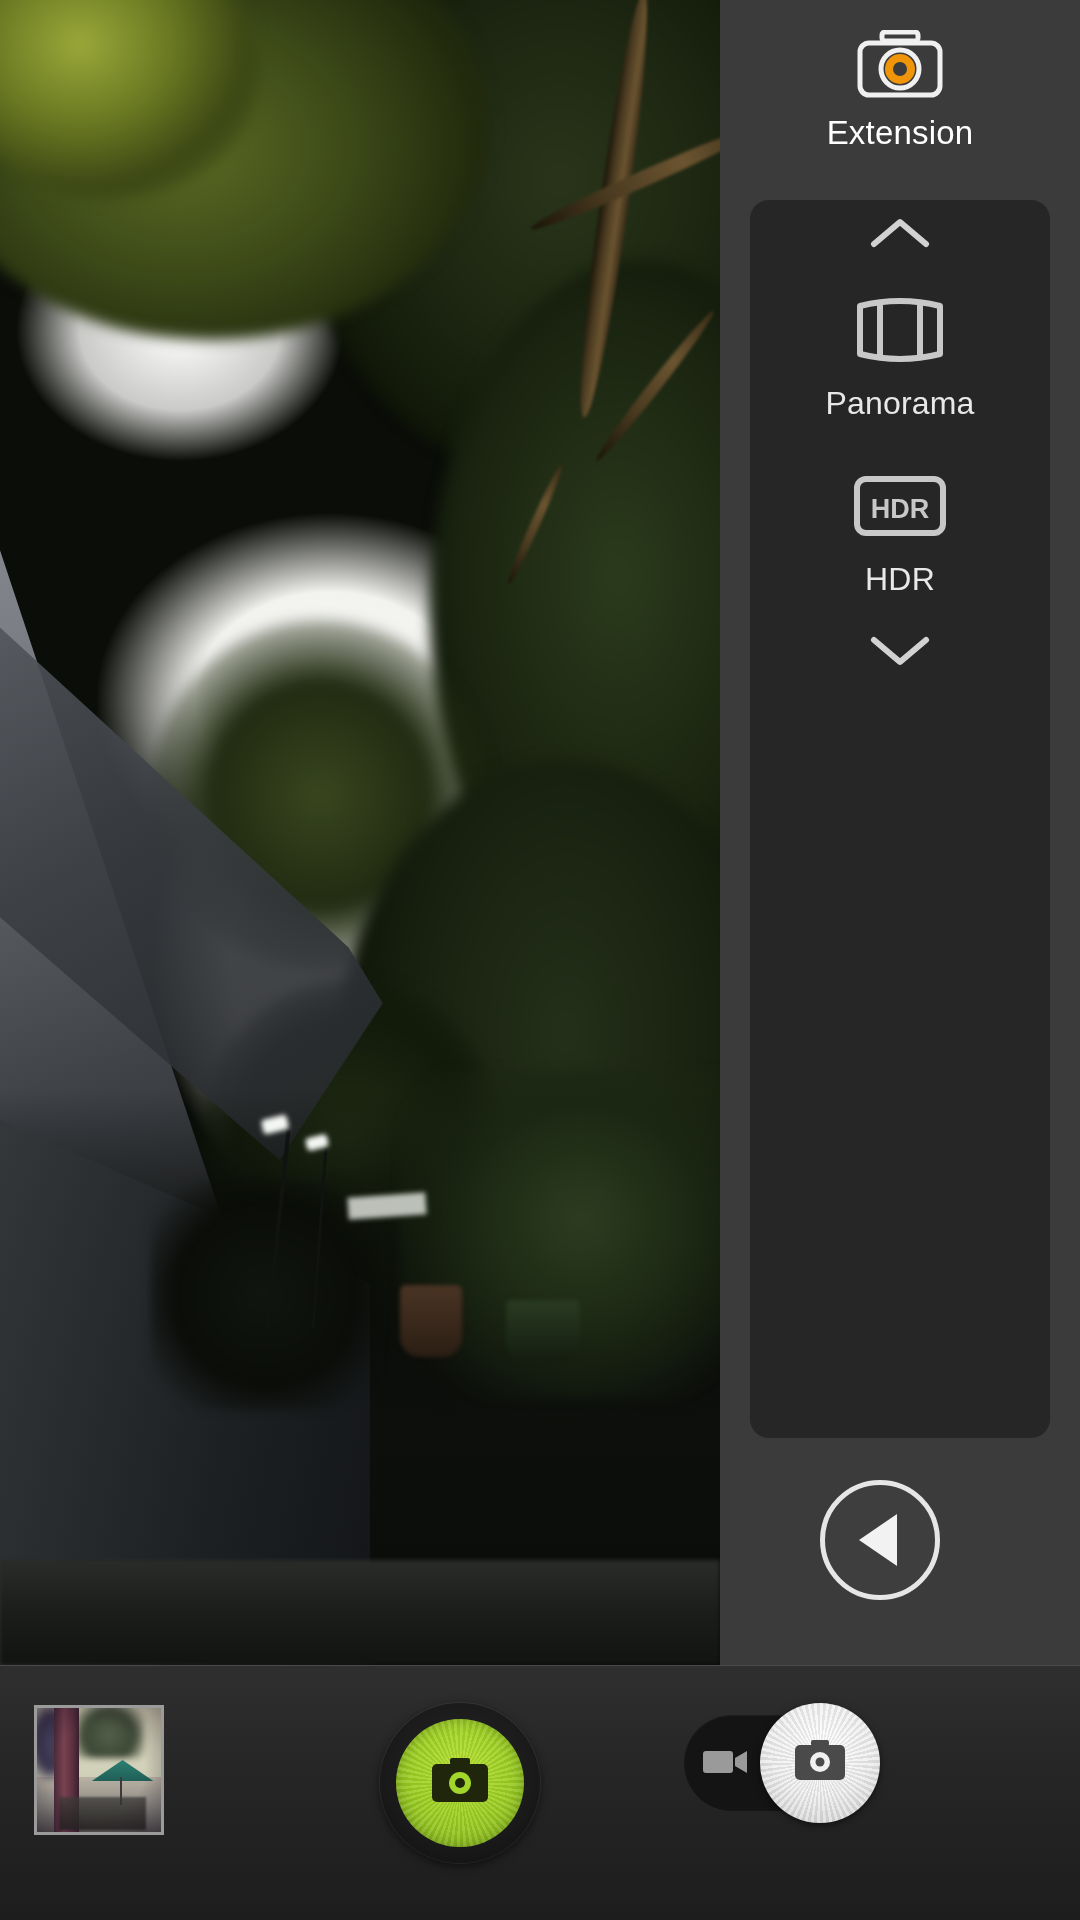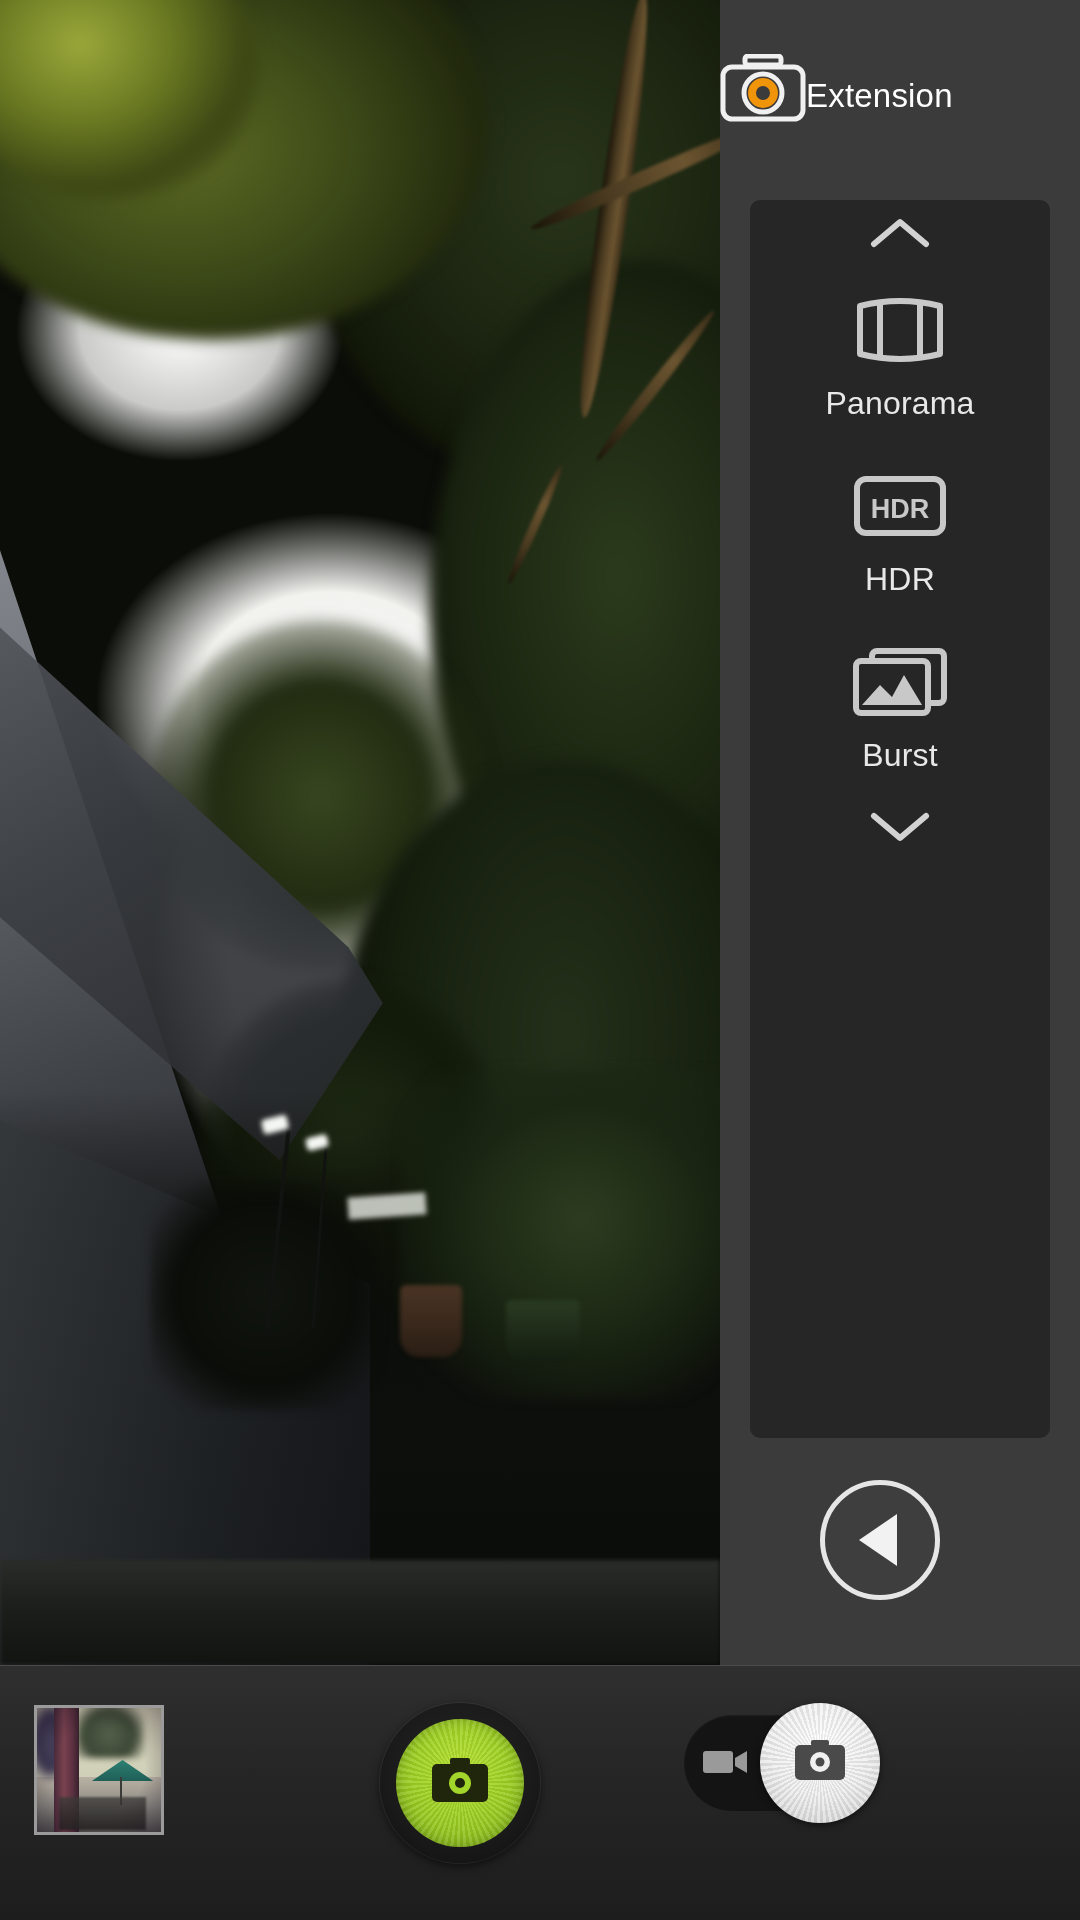--- a/index.html
+++ b/index.html
@@ -104,29 +104,29 @@
     background:#cfd3cb; filter:blur(2.5px); transform:rotate(-4deg); opacity:.9;
   }
 
   
   #sidebar {
     position:absolute; left:720px; top:0; width:360px; height:1665px;
     background:#3b3b3b;
   }
   .ext-header {
     position:absolute; left:0; top:0; width:360px; height:150px;
-    display:flex; flex-direction:row; align-items:center; justify-content:flex-start;
+    display:flex; flex-direction:column; align-items:center; justify-content:flex-start;
     padding-top:30px;
   }
   .ext-header .ext-label {
     font-size:33px; color:#ffffff; margin-top:12px; letter-spacing:.2px;
   }
   .mode-panel {
     position:absolute; left:30px; top:200px; width:300px; height:1238px;
-    background:#262626; border-radius:10px;
+    background:#262626; border-radius:19px;
     display:flex; flex-direction:column; align-items:flex-start;
   }
   .chev { width:300px; height:66px; display:flex; align-items:center; justify-content:center; }
   .chev svg { display:block; }
   .mode-item {
     width:300px; height:176px;
     display:flex; flex-direction:column; align-items:center; justify-content:center;
   }
   .mode-icon { height:86px; display:flex; align-items:center; justify-content:center; }
   .mode-label { font-size:32px; color:#e8e8e8; margin-top:12px; letter-spacing:.2px; }
@@ -283,30 +283,20 @@
           <svg width="96" height="70" viewBox="0 0 96 70">
             <rect x="5" y="8" width="86" height="54" rx="9" fill="none" stroke="#c8c8c8" stroke-width="6"></rect>
             <text x="48" y="47" font-family="Liberation Sans, sans-serif" font-size="27" font-weight="bold" fill="#c8c8c8" text-anchor="middle">HDR</text>
           </svg>
         </div>
         <span class="mode-label">HDR</span>
       </div>
 
 
 
-      <div class="mode-item">
-        <div class="mode-icon">
-          <svg width="100" height="74" viewBox="0 0 100 74">
-            <rect x="22" y="6" width="72" height="52" rx="5" fill="none" stroke="#c8c8c8" stroke-width="6"></rect>
-            <rect x="6" y="16" width="72" height="52" rx="5" fill="#262626" stroke="#c8c8c8" stroke-width="6"></rect>
-            <path d="M12 60 L30 40 L42 52 L54 30 L72 60 Z" fill="#c8c8c8"></path>
-          </svg>
-        </div>
-        <span class="mode-label">Burst</span>
-      </div>
 
       <div class="chev">
         <span>
           <svg width="62" height="34" viewBox="0 0 62 34">
             <path d="M5 6 L31 28 L57 6" fill="none" stroke="#d2d2d2" stroke-width="6" stroke-linecap="round" stroke-linejoin="round"></path>
           </svg>
         </span>
       </div>
 
     </div>

